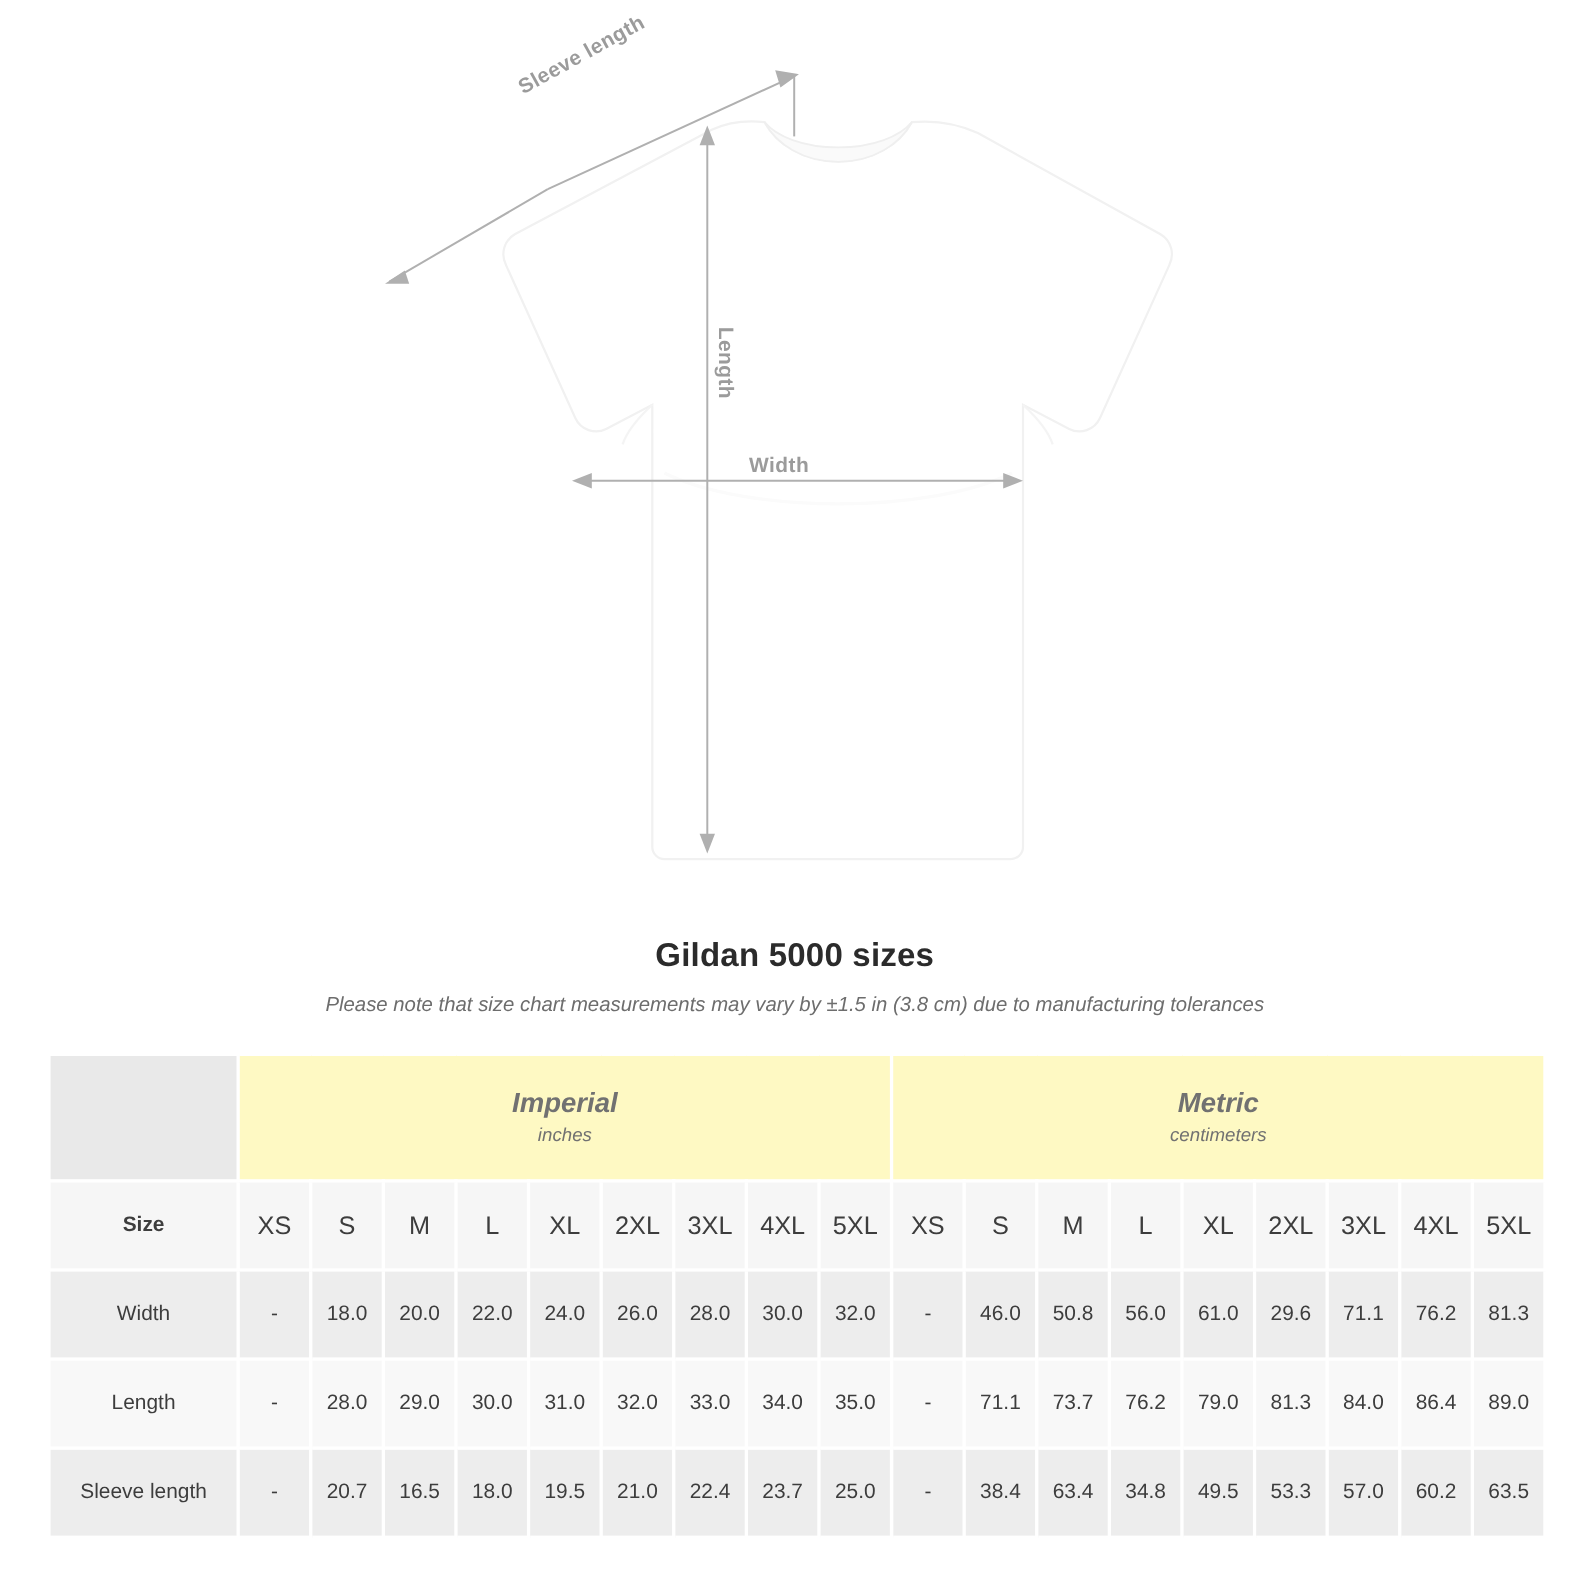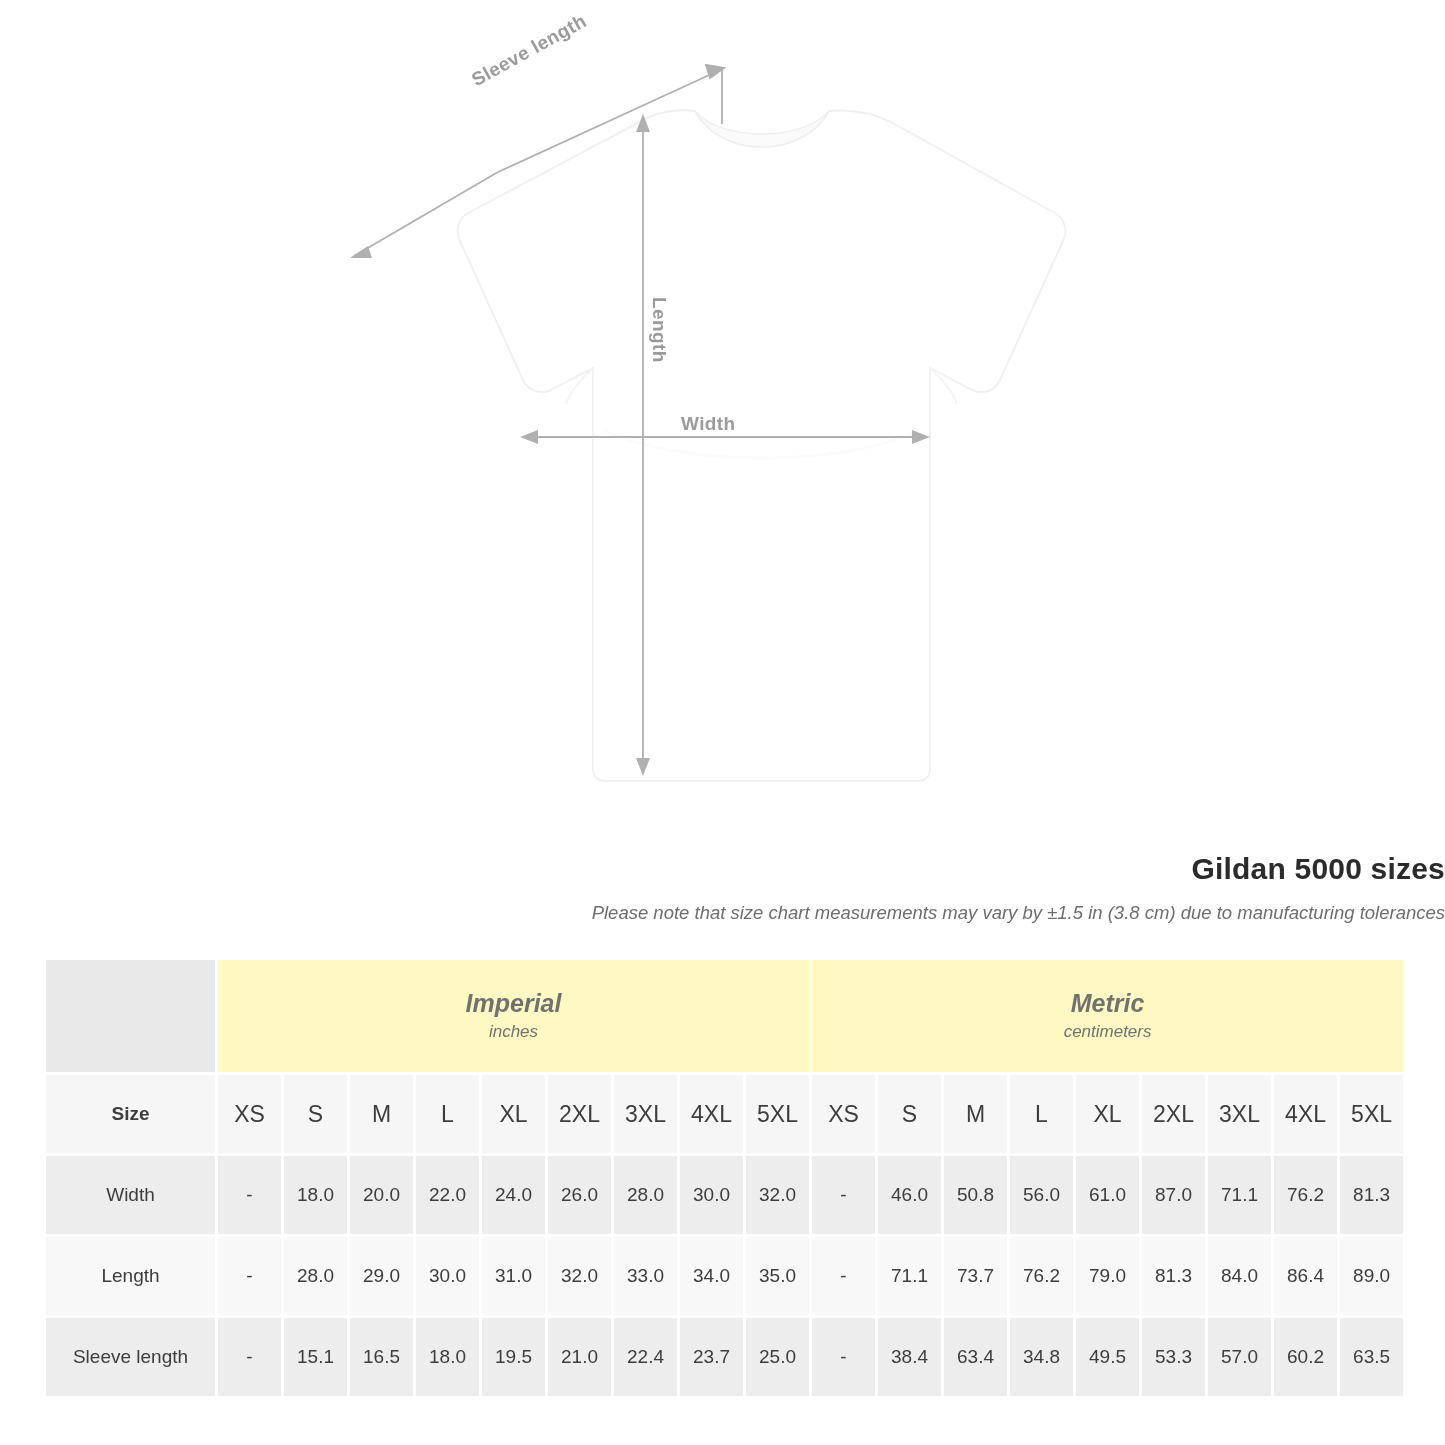--- a/index.html
+++ b/index.html
@@ -48,21 +48,21 @@
     writing-mode: vertical-rl;
     text-orientation: mixed;
   }
   #label-width {
     left: 681px;
     top: 413px;
   }
 
   
   #title-block {
-    text-align: right;
+    text-align: center;
     margin-top: 22px;
   }
   #chart-title {
     font-size: 30px;
     font-weight: bold;
     color: #2b2b2b;
     margin: 0 0 16px 0;
     letter-spacing: 0.2px;
   }
   #chart-note {
@@ -264,21 +264,21 @@
         <td>26.0</td>
         <td>28.0</td>
         <td>30.0</td>
         <td>32.0</td>
         <td class="gap-col"></td>
         <td>-</td>
         <td>46.0</td>
         <td>50.8</td>
         <td>56.0</td>
         <td>61.0</td>
-        <td>87.0</td>
+        <td>29.6</td>
         <td>71.1</td>
         <td>76.2</td>
         <td>81.3</td>
       </tr>
 
       <tr class="row-data plain">
         <td class="rowlabel">Length</td>
         <td>-</td>
         <td>28.0</td>
         <td>29.0</td>
@@ -296,21 +296,21 @@
         <td>79.0</td>
         <td>81.3</td>
         <td>84.0</td>
         <td>86.4</td>
         <td>89.0</td>
       </tr>
 
       <tr class="row-data shade">
         <td class="rowlabel">Sleeve length</td>
         <td>-</td>
-        <td>15.1</td>
+        <td>20.7</td>
         <td>16.5</td>
         <td>18.0</td>
         <td>19.5</td>
         <td>21.0</td>
         <td>22.4</td>
         <td>23.7</td>
         <td>25.0</td>
         <td class="gap-col"></td>
         <td>-</td>
         <td>38.4</td>

